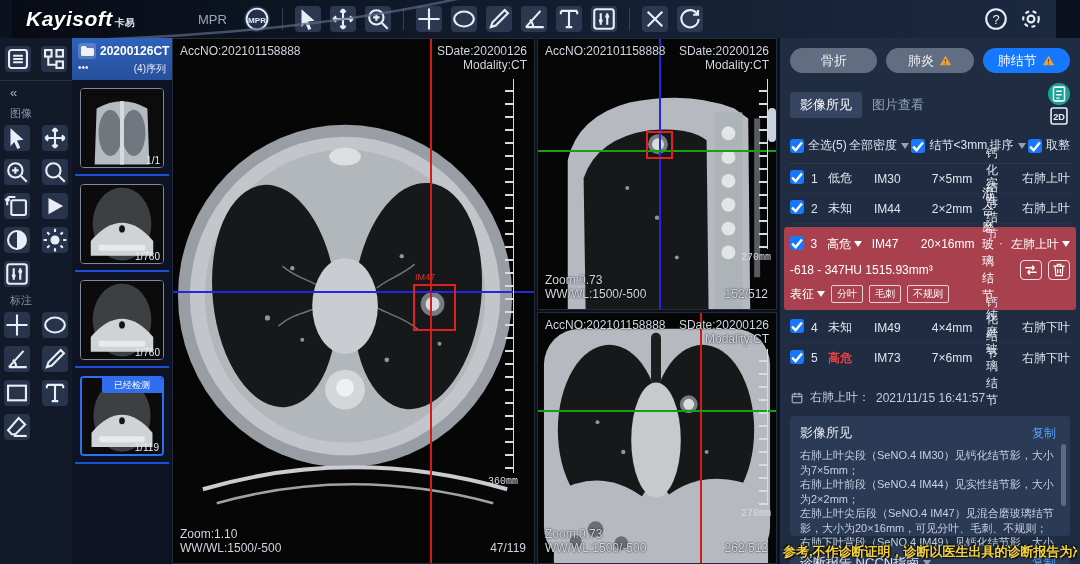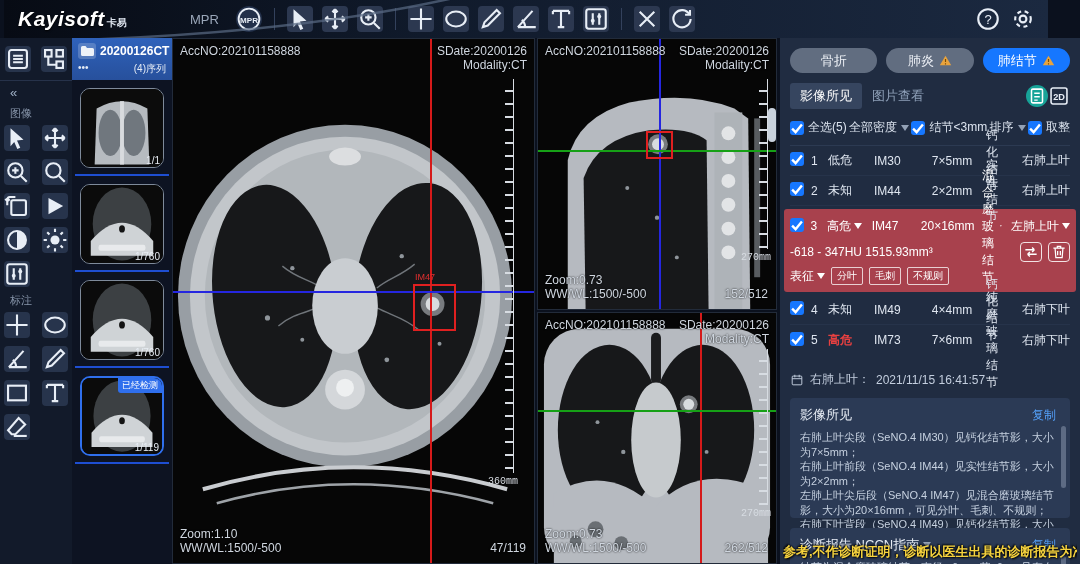--- a/index.html
+++ b/index.html
@@ -1,20 +1,20 @@
 <!DOCTYPE html>
 <html><head>
 <meta charset="utf-8">
 <style>
   html,body{margin:0;padding:0;background:#000;}
   *{box-sizing:border-box;font-family:"Liberation Sans","DejaVu Sans",sans-serif;}
   #app{position:relative;width:1080px;height:564px;background:#0b111e;overflow:hidden;}
 
   
-  .topbar{position:absolute;left:4px;top:0;width:1044px;height:38px;
+  .topbar{position:absolute;left:12px;top:0;width:1044px;height:38px;
     background:linear-gradient(90deg,#070b14 0%,#101a2b 40%,#1b2940 100%);
     display:flex;align-items:center;z-index:20;}
   .swoosh{position:absolute;left:0;top:0;pointer-events:none;}
   .logo{display:flex;align-items:baseline;margin-left:14px;width:160px;}
   .logo .main{color:#fff;font-size:21px;font-weight:bold;font-style:italic;letter-spacing:.5px;
     text-shadow:0 1px 2px #000;}
   .logo .cn{color:#dfe6f0;font-size:10px;margin-left:2px;font-weight:bold;}
   .mpr-label{color:#9aa6b8;font-size:13px;margin-left:12px;margin-right:8px;}
   .tbtn{width:26px;height:26px;border-radius:4px;background:#2c3850;display:flex;
     align-items:center;justify-content:center;margin-left:9px;cursor:pointer;}
@@ -38,26 +38,26 @@
   
   .series{position:absolute;left:72px;top:38px;width:100px;height:526px;background:#0d1322;}
   .ser-head{background:linear-gradient(#2f62bb,#27509c);padding:5px 6px 4px;}
   .ser-row1{display:flex;align-items:center;gap:4px;}
   .folder-btn{width:18px;height:16px;border-radius:3px;background:rgba(255,255,255,.2);
     display:flex;align-items:center;justify-content:center;flex:none;}
   .folder-btn svg{width:12px;height:12px;}
   .ser-title{color:#fff;font-size:12px;font-weight:bold;white-space:nowrap;}
   .ser-row2{display:flex;justify-content:space-between;color:#e4ebf5;font-size:10px;margin-top:3px;}
   .thumb{position:relative;margin:8px 8px 0;height:80px;background:#050505;
-    border:1px solid #7e8a9a;border-radius:10px;overflow:hidden;cursor:pointer;}
+    border:1px solid #7e8a9a;border-radius:4px;overflow:hidden;cursor:pointer;}
   .thumb svg{width:100%;height:100%;display:block;}
   .thumb .tlabel{position:absolute;right:3px;bottom:1px;color:#e8edf4;font-size:10px;}
   .thumb.sel{border:2px solid #2f6fed;}
   .badge{position:absolute;right:0;top:0;background:#2f6fed;color:#fff;font-size:9px;
-    padding:1px 4px;border-radius:0 0 0 3px;}
+    padding:1px 12px;border-radius:0 0 0 3px;}
   .tsep{height:2px;background:#1e4ed2;margin:6px 3px 0;}
 
   
   .vp{position:absolute;background:#060606;overflow:hidden;border:1px solid #222b3a;}
   .vp-axial{left:172px;top:38px;width:363px;height:526px;}
   .vp-sag{left:537px;top:38px;width:240px;height:272px;}
   .vp-cor{left:537px;top:312px;width:240px;height:252px;}
   .vp svg.ct{position:absolute;left:0;top:0;width:100%;height:100%;}
   .ov{position:absolute;color:#cfd6df;font-size:12px;line-height:14px;z-index:6;text-shadow:0 0 2px #000;}
   .ov.tl{left:7px;top:5px;} .ov.tr{right:7px;top:5px;text-align:right;}
@@ -77,21 +77,21 @@
   .rpanel{position:absolute;left:780px;top:38px;width:300px;height:526px;background:#202c41;
     padding:8px 10px 0;overflow:hidden;}
   .modes{display:flex;gap:9px;margin-top:2px;}
   .pill{flex:1;height:25px;border-radius:13px;background:#616d80;color:#eef1f6;font-size:13px;
     display:flex;align-items:center;justify-content:center;gap:5px;cursor:pointer;}
   .pill.active{background:#1677ff;color:#fff;}
   .pill svg{width:13px;height:13px;}
   .tabsrow{display:flex;align-items:center;margin-top:10px;}
   .tab{font-size:13px;color:#8ea0b8;padding:4px 10px;border-radius:3px;cursor:pointer;}
   .tab.active{background:#36455f;color:#fff;}
-  .tab-icons{margin-left:auto;display:flex;align-items:center;gap:0;}
+  .tab-icons{margin-left:auto;display:flex;align-items:center;gap:0;flex-direction:column;}
   .circ-btn{width:22px;height:22px;border-radius:50%;background:#17a398;display:flex;
     align-items:center;justify-content:center;cursor:pointer;}
   .circ-btn svg{width:13px;height:13px;}
   .sq-btn{width:22px;height:22px;display:flex;align-items:center;justify-content:center;cursor:pointer;}
   .sq-btn svg{width:19px;height:19px;}
   .filters{display:flex;align-items:flex-start;margin-top:10px;font-size:12px;color:#dde5f0;
     justify-content:space-between;border-bottom:1px solid #2c3a52;padding-bottom:9px;}
   .fitem{display:flex;align-items:center;gap:4px;cursor:pointer;white-space:nowrap;}
   .cb{width:14px;height:14px;border-radius:3px;background:#1677ff;display:inline-flex;
     align-items:center;justify-content:center;flex:none;cursor:pointer;}

